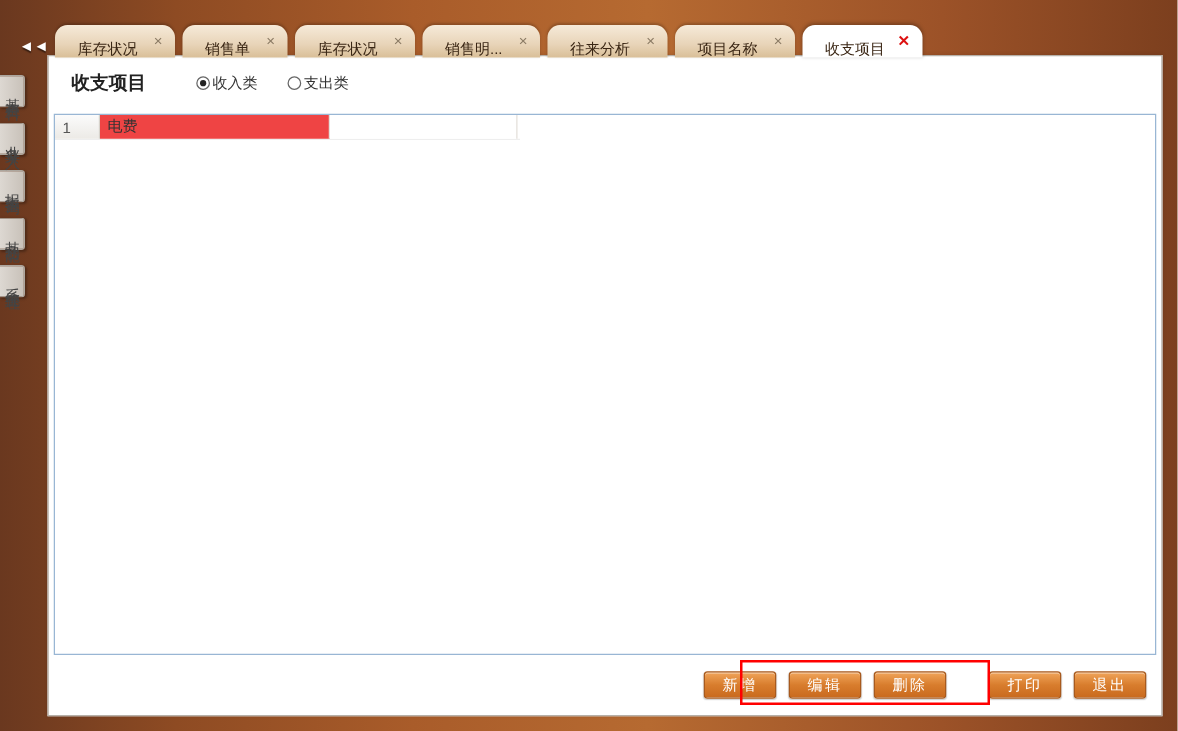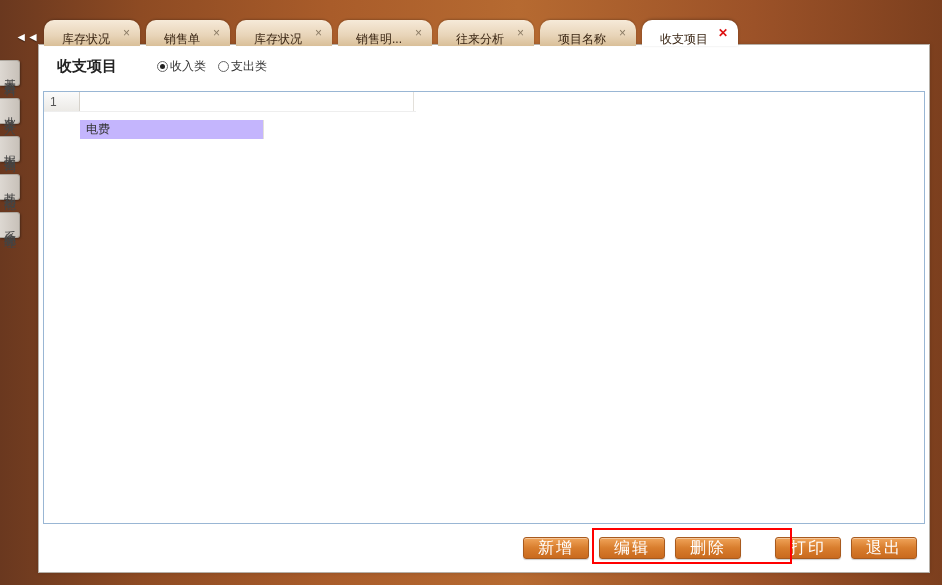--- a/index.html
+++ b/index.html
@@ -96,21 +96,21 @@
     align-items: center;
     height: 42px;
     padding: 0 18px;
   }
   .panel-title {
     font-size: 15px;
     font-weight: bold;
     color: #222;
     margin-right: 40px;
   }
-  .radio-group { display: flex; gap: 6px; font-size: 12px; color: #333; }
+  .radio-group { display: flex; gap: 18px; font-size: 12px; color: #333; }
   .radio-group label { display: flex; align-items: center; gap: 2px; margin-right: 6px; cursor: pointer; }
   .radio-dot {
     width: 11px; height: 11px; border: 1px solid #666; border-radius: 50%;
     display: inline-flex; align-items: center; justify-content: center;
   }
   .radio-dot.checked::after { content: ""; width: 5px; height: 5px; background: #222; border-radius: 50%; }
 
   
   .grid {
     position: absolute;
@@ -138,21 +138,21 @@
   .grid-head .cell { justify-content: center; color: #444; }
   .grid-body {
     width: 372px;
   }
   .grid-row {
     height: 20px;
     border-bottom: 1px solid #eee;
   }
   .grid-row .cell { border-right: 1px solid #e3e0da; }
   .grid-row .col-rownum { justify-content: flex-start; color: #555; background: linear-gradient(to bottom, #fbfbfb, #eceae6); border-right:1px solid #d6d2cb;}
-  .grid-row .col-name { background: #c4b5fd; margin-top: 28px; }
+  .grid-row .col-name { background: #ef4444; }
   .grid-row .col-note { background: #fff; }
 
   
   .footer {
     position: absolute;
     left: 4px; right: 4px; bottom: 4px;
     height: 40px;
     display: flex;
     justify-content: flex-end;
     align-items: center;
@@ -160,21 +160,21 @@
     padding-right: 8px;
   }
   .btn {
     min-width: 56px;
     height: 22px;
     padding: 0 14px;
     border: 1px solid #a85a1e;
     border-radius: 3px;
     background: linear-gradient(to bottom, #f0a45a 0%, #d87d2d 50%, #c96a1e 100%);
     color: #fff;
-    font-size: 16px;
+    font-size: 12px;
     display: flex; align-items: center; justify-content: center;
     box-shadow: inset 0 1px 0 rgba(255,255,255,.4), 0 1px 1px rgba(0,0,0,.2);
     cursor: pointer;
     letter-spacing: 2px;
   }
   .highlight-box {
     position: absolute;
     border: 2px solid #ff0000;
     pointer-events: none;
     z-index: 50;

